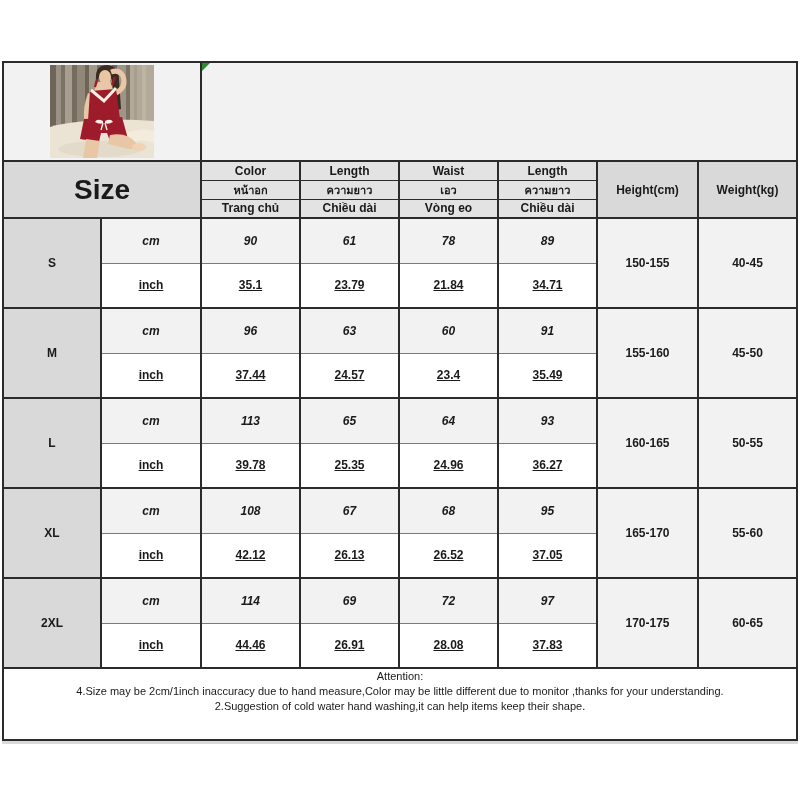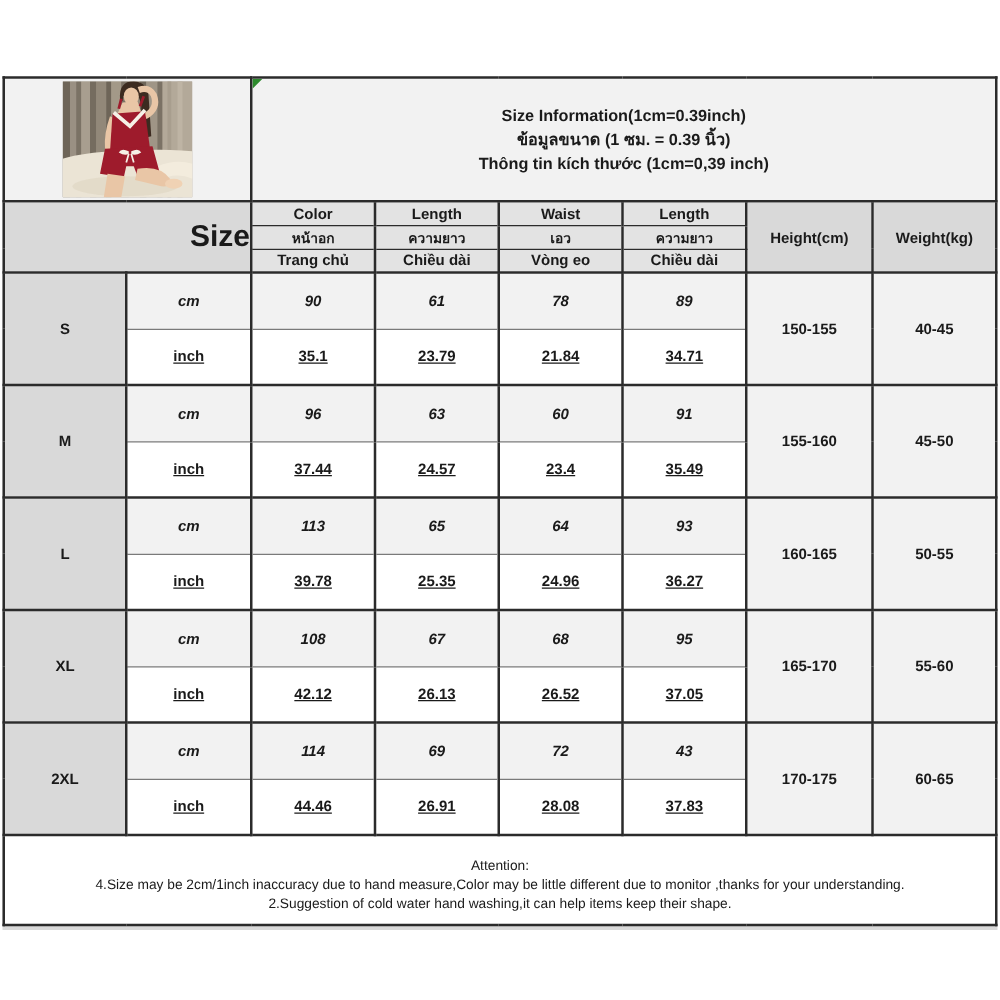--- a/index.html
+++ b/index.html
@@ -36,35 +36,35 @@
   td.c-photo{background:var(--band-gray);padding:2px 0;}
   td.c-title{background:var(--band-gray);position:relative;}
   .title-lines{line-height:19px;font-size:13px;font-weight:bold;}
   .green-marker{
     position:absolute;top:0;left:0;width:0;height:0;
     border-top:8px solid var(--marker-green);
     border-right:8px solid transparent;
   }
   
   tr.r-head{height:19px;}
-  td.c-sizehead{background:var(--header-gray);font-size:24px;text-align:right;}
+  td.c-sizehead{background:var(--header-gray);font-size:28px;}
   td.c-en{background:var(--subheader-gray);border-bottom:1px solid var(--border-dark);}
   td.c-th{background:var(--subheader-gray);font-size:11px;border-top:1px solid var(--border-dark);border-bottom:1px solid var(--border-dark);margin-left:44px;}
   td.c-vi{background:var(--subheader-gray);border-top:1px solid var(--border-dark);text-align:center;}
   td.c-hwhead{background:var(--header-gray);margin-left:27px;}
   
   tr.r-cm,tr.r-inch{height:45px;}
   td.c-size{background:var(--header-gray);}
   td.band{background:var(--band-gray);border-bottom:1px solid var(--border-thin);font-style:italic;}
   td.white{background:#ffffff;border-top:1px solid var(--border-thin);text-decoration:underline;}
   td.c-hw{background:var(--band-gray);}
   
   td.c-attention{
     background:#ffffff;height:72px;vertical-align:top;
-    font-weight:normal;font-size:11px;line-height:15px;padding-top:17px;
+    font-weight:normal;font-size:11px;line-height:15px;padding-top:0;
   }
   
   .photo{position:relative;width:104px;height:93px;margin:0 auto;overflow:hidden;}
   .photo svg{display:block;}
 </style>
 </head>
 <body>
 
 <div class="page">
 <table class="size-table">
@@ -127,25 +127,20 @@
           <path d="M53,58 l-2,7 M55,58 l2,7" stroke="#f5f0e6" stroke-width="1.4" fill="none"></path>
 
           <path d="M36,74 L50,76 L47,93 L33,93 Z" fill="#e9c6a6"></path>
           <path d="M60,70 q18,-3 26,8 q2,7 -7,6 l-21,-5 z" fill="#e9c6a6"></path>
           <ellipse cx="89" cy="82" rx="7" ry="4" fill="#f0d2b4"></ellipse>
         </svg>
       </div>
     </td>
     <td class="c-title" colspan="6">
       <span class="green-marker"></span>
-      <div class="title-lines">
-        <div>Size Information(1cm=0.39inch)</div>
-        <div>ข้อมูลขนาด (1 ซม. = 0.39 นิ้ว)</div>
-        <div>Thông tin kích thước (1cm=0,39 inch)</div>
-      </div>
     </td>
   </tr>
 
   <tr class="r-head">
     <td class="c-sizehead" colspan="2" rowspan="3">Size</td>
     <td class="c-en">Color</td>
     <td class="c-en">Length</td>
     <td class="c-en">Waist</td>
     <td class="c-en">Length</td>
     <td class="c-hwhead" rowspan="3">Height(cm)</td>
@@ -235,21 +230,21 @@
     <td class="white">26.52</td>
     <td class="white">37.05</td>
   </tr>
 
   <tr class="r-cm">
     <td class="c-size" rowspan="2">2XL</td>
     <td class="c-unit band">cm</td>
     <td class="band">114</td>
     <td class="band">69</td>
     <td class="band">72</td>
-    <td class="band">43</td>
+    <td class="band">97</td>
     <td class="c-hw" rowspan="2">170-175</td>
     <td class="c-hw" rowspan="2">60-65</td>
   </tr>
   <tr class="r-inch">
     <td class="c-unit white">inch</td>
     <td class="white">44.46</td>
     <td class="white">26.91</td>
     <td class="white">28.08</td>
     <td class="white">37.83</td>
   </tr>

